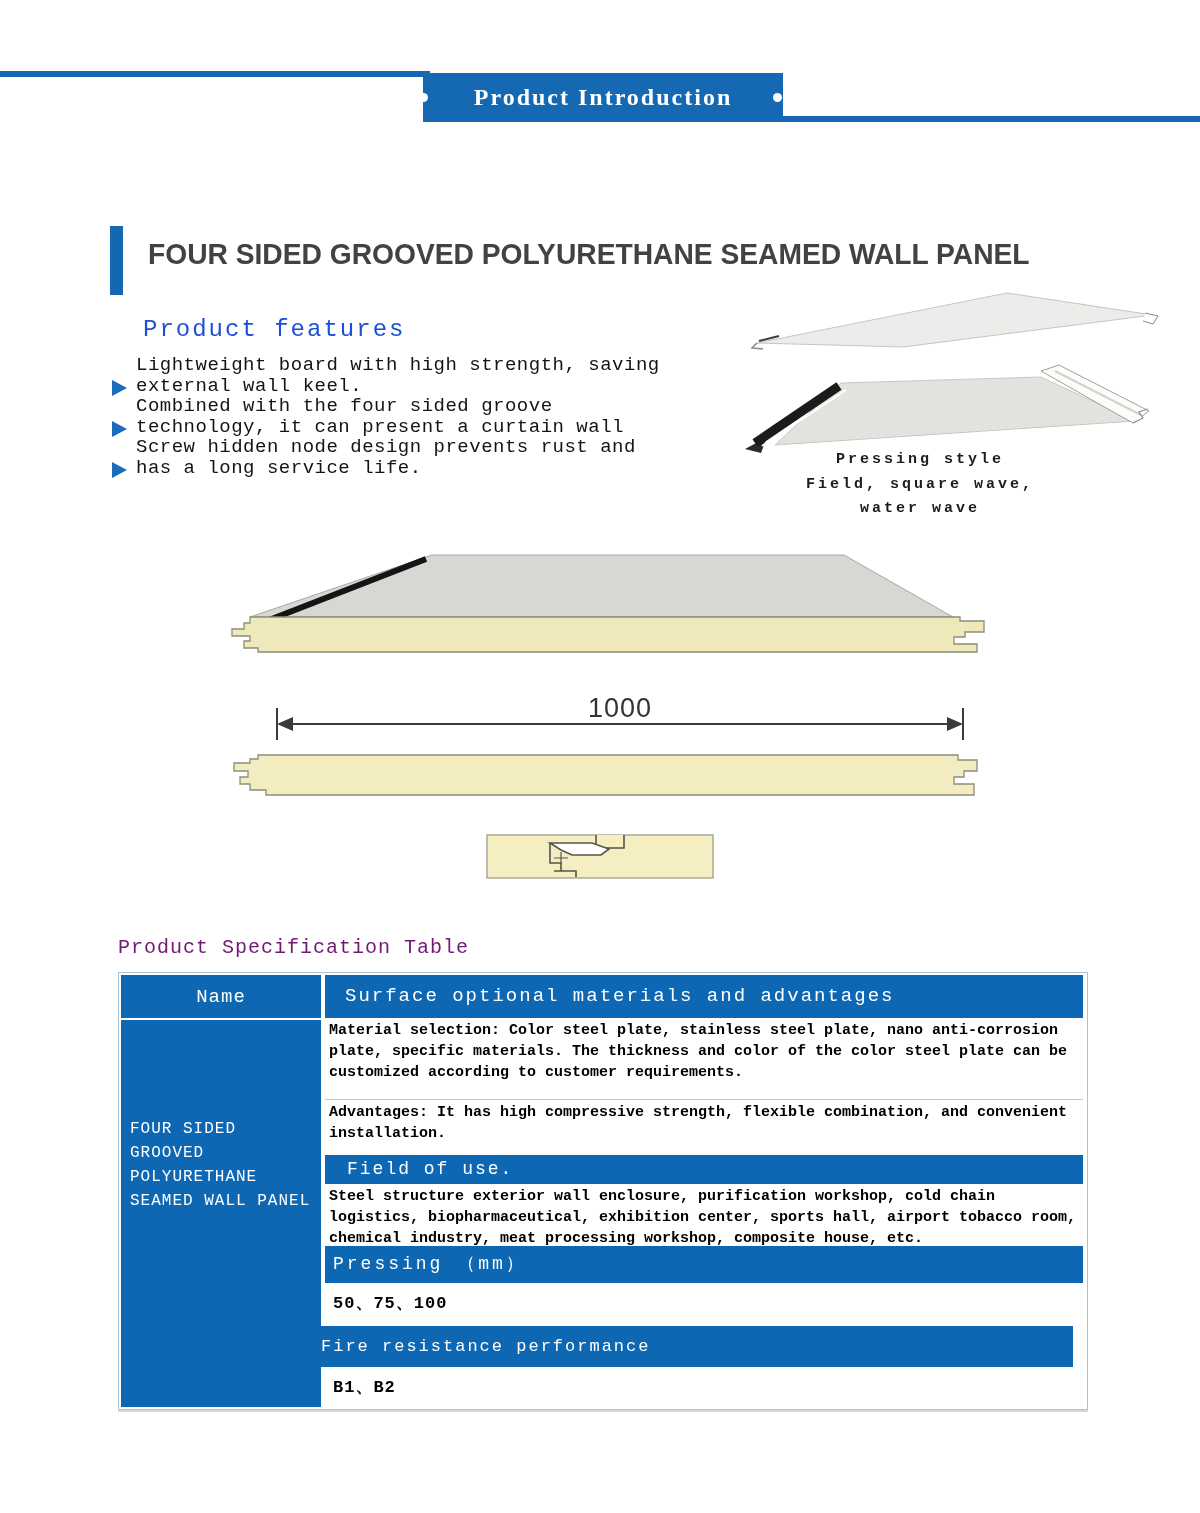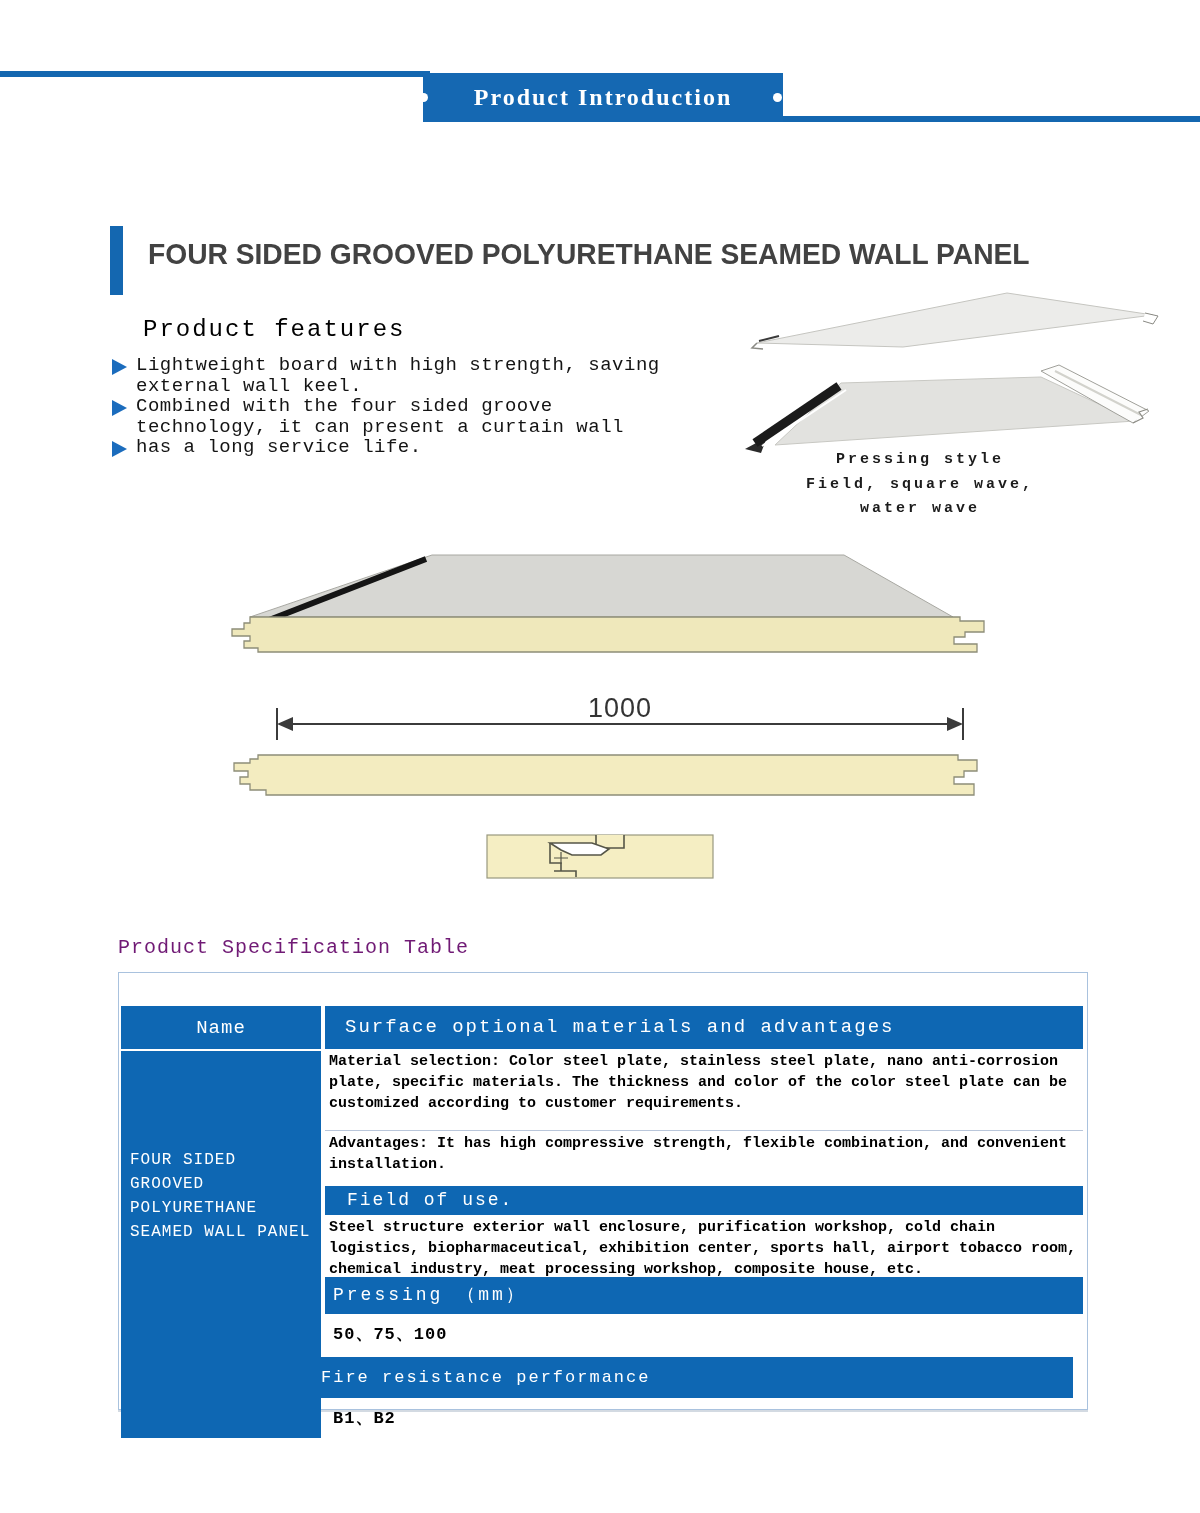--- a/index.html
+++ b/index.html
@@ -23,42 +23,42 @@
   .dot-l { left:-4px; } .dot-r { right:1px; }
   
   .sec-bar { position:absolute; left:110px; top:226px; width:13px; height:69px; background:#1467b0; }
   .sec-title {
     position:absolute; left:148px; top:237px;
     font-family:"Liberation Sans","DejaVu Sans",sans-serif; font-weight:bold;
     font-size:30px; color:#424242; letter-spacing:0px; white-space:nowrap;
     transform:scaleX(0.94); transform-origin:left center;
   }
   
-  .features-title { position:absolute; left:143px; top:316px; font-size:24px; letter-spacing:2px; color:#000000; }
+  .features-title { position:absolute; left:143px; top:316px; font-size:24px; letter-spacing:2px; color:#1d4ed8; }
   .features { position:absolute; left:112px; top:355px; width:620px; }
-  .feature-item { display:flex; align-items:flex-start; }
+  .feature-item { display:flex; align-items:flex-end; }
   .tri {
     width:0; height:0; flex:0 0 auto; margin:4px 9px 0 0;
     border-left:15px solid #1b6cbd; border-top:8px solid transparent; border-bottom:8px solid transparent;
   }
   .feature-lines { font-size:19px; line-height:20.5px; letter-spacing:0.5px; color:#141414; }
   .feature-lines div { white-space:nowrap; }
   
   .illus { position:absolute; left:745px; top:265px; }
   .pressing { position:absolute; left:770px; top:448px; width:300px; text-align:center; }
   .pressing div { font-size:15px; font-weight:bold; letter-spacing:3px; color:#1c1c1c; line-height:24.5px; }
   
   .diagram { position:absolute; left:220px; top:540px; }
   
   .spec-title { position:absolute; left:118px; top:936px; font-size:20px; letter-spacing:1px; color:#701a75; }
   .spec-table {
     position:absolute; left:118px; top:972px; width:970px; height:438px;
     background:#fff; border:1px solid #a9c2de; box-shadow:0 2px 0 #d3dae2;
   }
-  .cell { position:absolute; overflow:hidden;margin-top:31px; }
+  .cell { position:absolute; overflow:hidden; }
   .cell-blue { background:#0e67b3; color:#fff; }
   .name-cell   { left:2px; top:2px;  width:200px; height:43px; display:flex; align-items:center; justify-content:center; font-size:19px; letter-spacing:1px; }
   .merged-cell { left:2px; top:47px; width:200px; height:387px; padding:97px 0 0 9px; }
   .merged-cell div { font-size:16px; letter-spacing:1px; line-height:24px; white-space:nowrap; }
   .hdr-surface { left:206px; top:2px;   width:758px; height:43px; line-height:43px; padding-left:20px; font-size:19px; letter-spacing:2px; }
   .row-mat     { left:206px; top:45px;  width:758px; height:82px; border-bottom:1px solid #b9c6da; }
   .row-adv     { left:206px; top:127px; width:758px; height:53px; }
   .row-field   { left:206px; top:182px; width:758px; height:29px; line-height:29px; padding-left:22px; font-size:18px; letter-spacing:2px; }
   .row-steel   { left:206px; top:211px; width:758px; height:61px; }
   .row-thick   { left:206px; top:273px; width:758px; height:37px; line-height:37px; padding-left:8px;  font-size:18px; letter-spacing:3px; }
@@ -96,20 +96,21 @@
     <div class="feature-item">
       <span class="tri"></span>
       <div class="feature-lines">
         <div>Combined with the four sided groove</div>
         <div>technology, it can present a curtain wall</div>
       </div>
     </div>
     <div class="feature-item">
       <span class="tri"></span>
       <div class="feature-lines">
+        <div>Screw hidden node design prevents rust and</div>
         <div>has a long service life.</div>
       </div>
     </div>
   </div>
 
   <svg class="illus" width="420" height="200" viewBox="0 0 420 200">
 
     <polygon points="12,78 262,28 408,50 158,82" fill="#ececea" stroke="#c5c5c0" stroke-width="1"></polygon>
     <path d="M12,78 l-5,5 l11,1" fill="none" stroke="#8a8a84" stroke-width="1.5"></path>
     <line x1="14" y1="76" x2="34" y2="71" stroke="#3a3a3a" stroke-width="2"></line>

